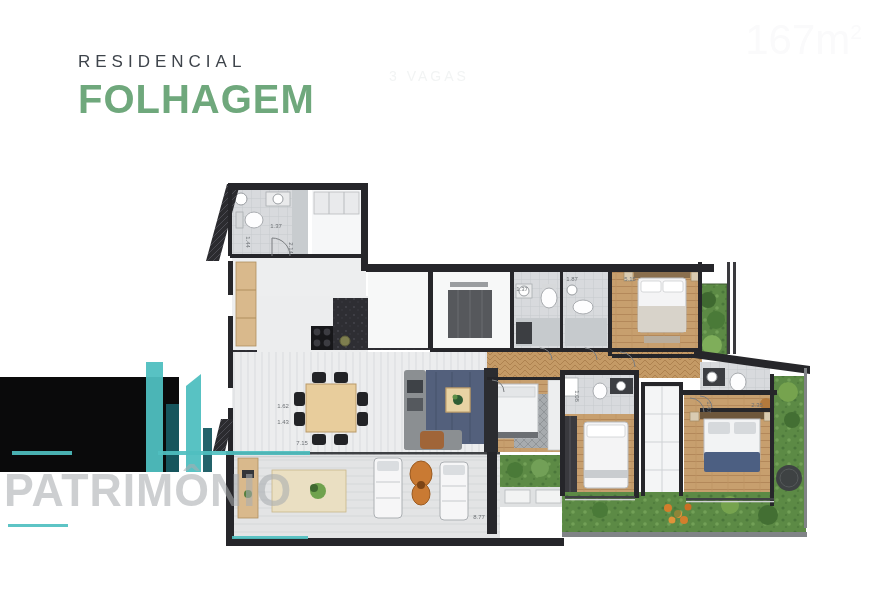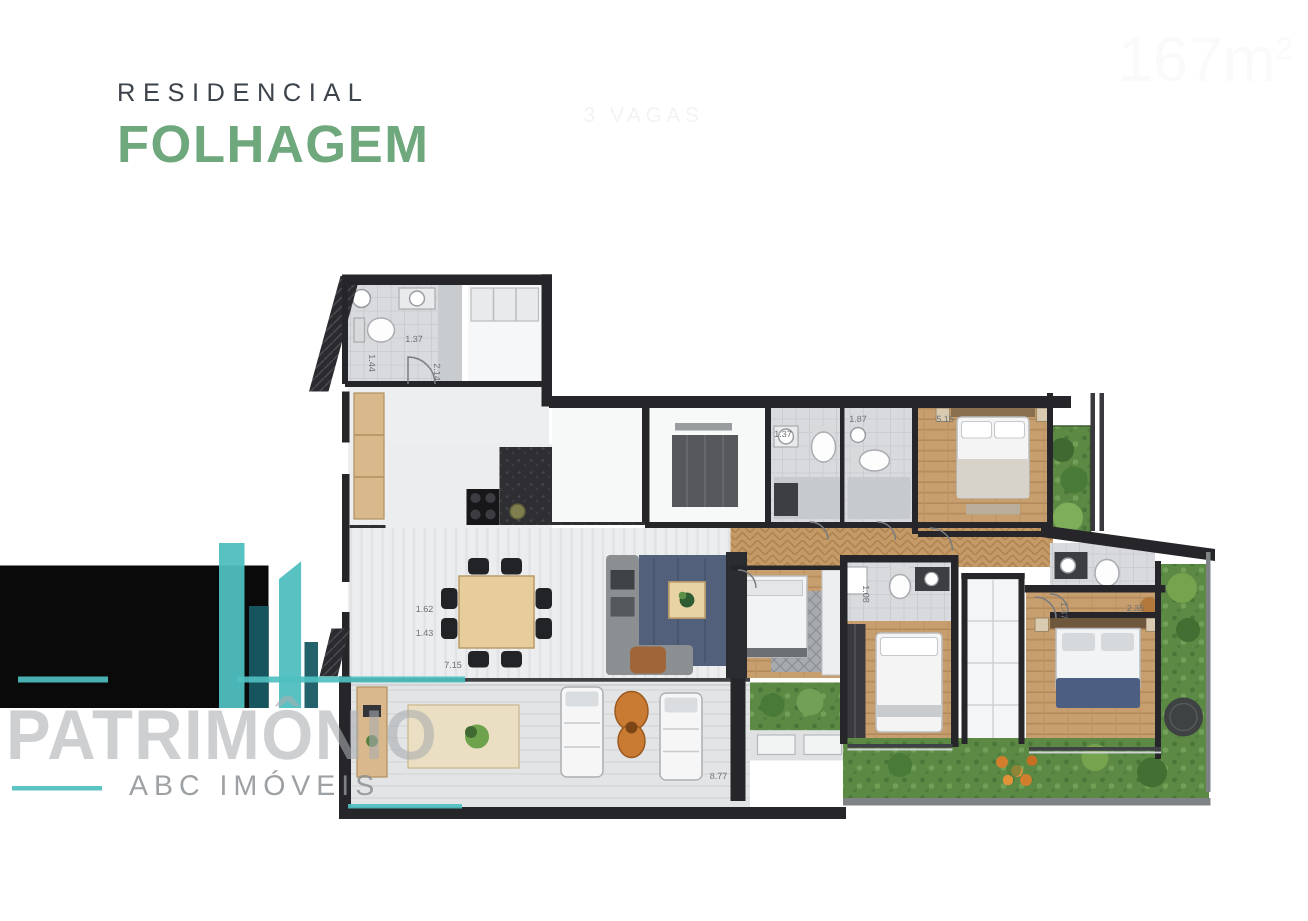--- a/index.html
+++ b/index.html
@@ -12,21 +12,21 @@
     --navy:#53607C;
   }
   html,body{margin:0;padding:0;background:#ffffff;}
   .canvas{
     position:relative;width:872px;height:614px;background:#fff;overflow:hidden;
     font-family:"Liberation Sans",sans-serif;
   }
   
   .logo{position:absolute;left:78px;top:52px;z-index:6;}
   .logo .residencial{font-size:17px;letter-spacing:5px;color:#3E444B;font-weight:400;}
-  .logo .folhagem{font-size:35px;font-weight:700;letter-spacing:1px;color:var(--brand-green);margin-top:5px;}
+  .logo .folhagem{font-size:40px;font-weight:700;letter-spacing:1px;color:var(--brand-green);margin-top:5px;}
   .logo .parque{font-size:24px;font-weight:800;letter-spacing:1.5px;color:var(--ink);margin-top:2px;}
   
   .badge{position:absolute;left:0;top:377px;width:179px;height:95px;background:#0A0A0B;z-index:2;}
   .badge-area{position:absolute;right:10px;top:16px;color:#FAFAFB;font-size:42px;font-weight:400;z-index:4;}
   .badge-area sup{font-size:21px;vertical-align:super;}
   .badge-vagas{position:absolute;left:0;right:14px;top:68px;text-align:center;color:#F2F4F4;font-size:14px;letter-spacing:3px;z-index:4;}
   
   .skyline{position:absolute;left:0;top:0;z-index:3;}
   .skyline div{position:absolute;opacity:.95;}
   .sb1{left:146px;top:362px;width:17px;height:110px;background:var(--accent);}
@@ -413,16 +413,15 @@
   </div>
   <div class="badge-area">
     <span>167</span><span>m</span><sup>2</sup>
   </div>
   <div class="badge-vagas">3 VAGAS</div>
   <div class="accent-line al1"></div>
   <div class="accent-line al2"></div>
 
   <div class="wm-name">PATRIMÔNIO</div>
   <div class="accent-line al3"></div>
-  <div class="wm-tag">ABC IMÓVEIS</div>
   <div class="accent-line al4"></div>
 
 </div>
 
 </body></html>

